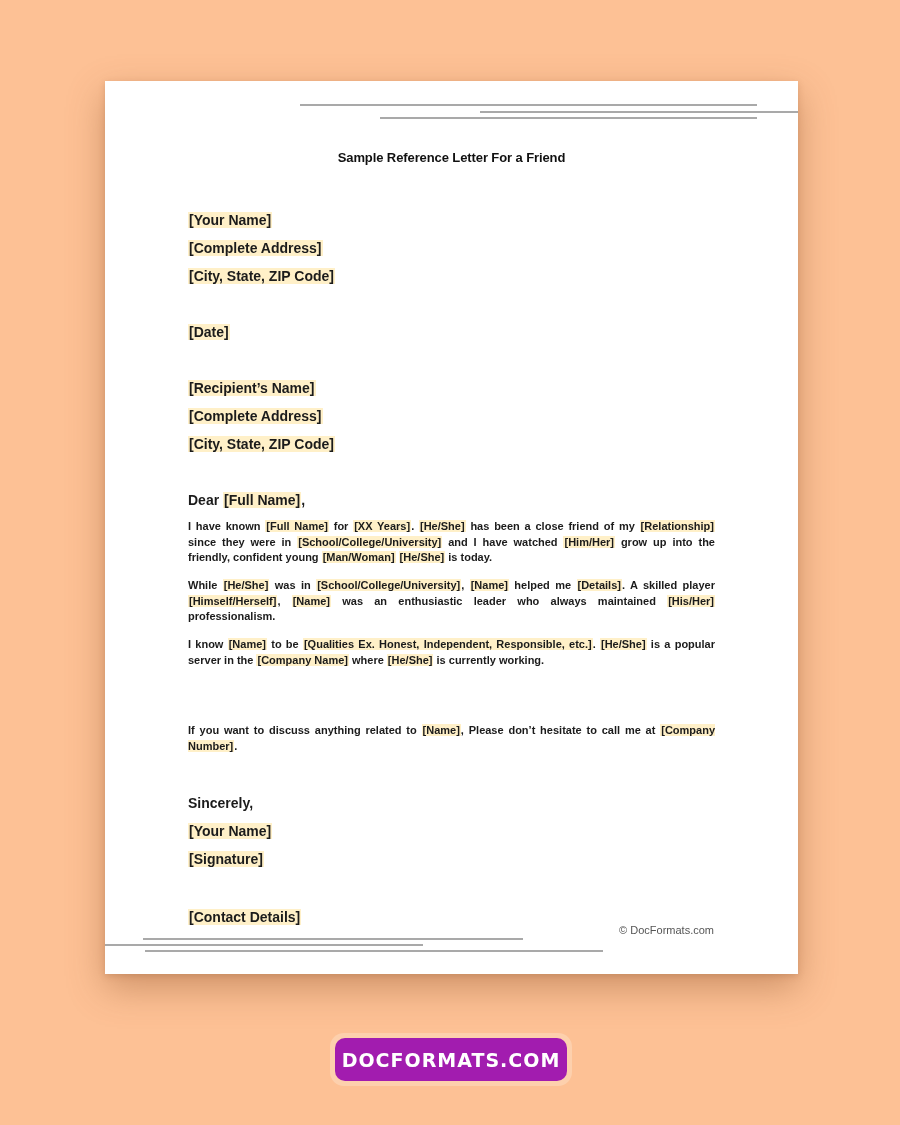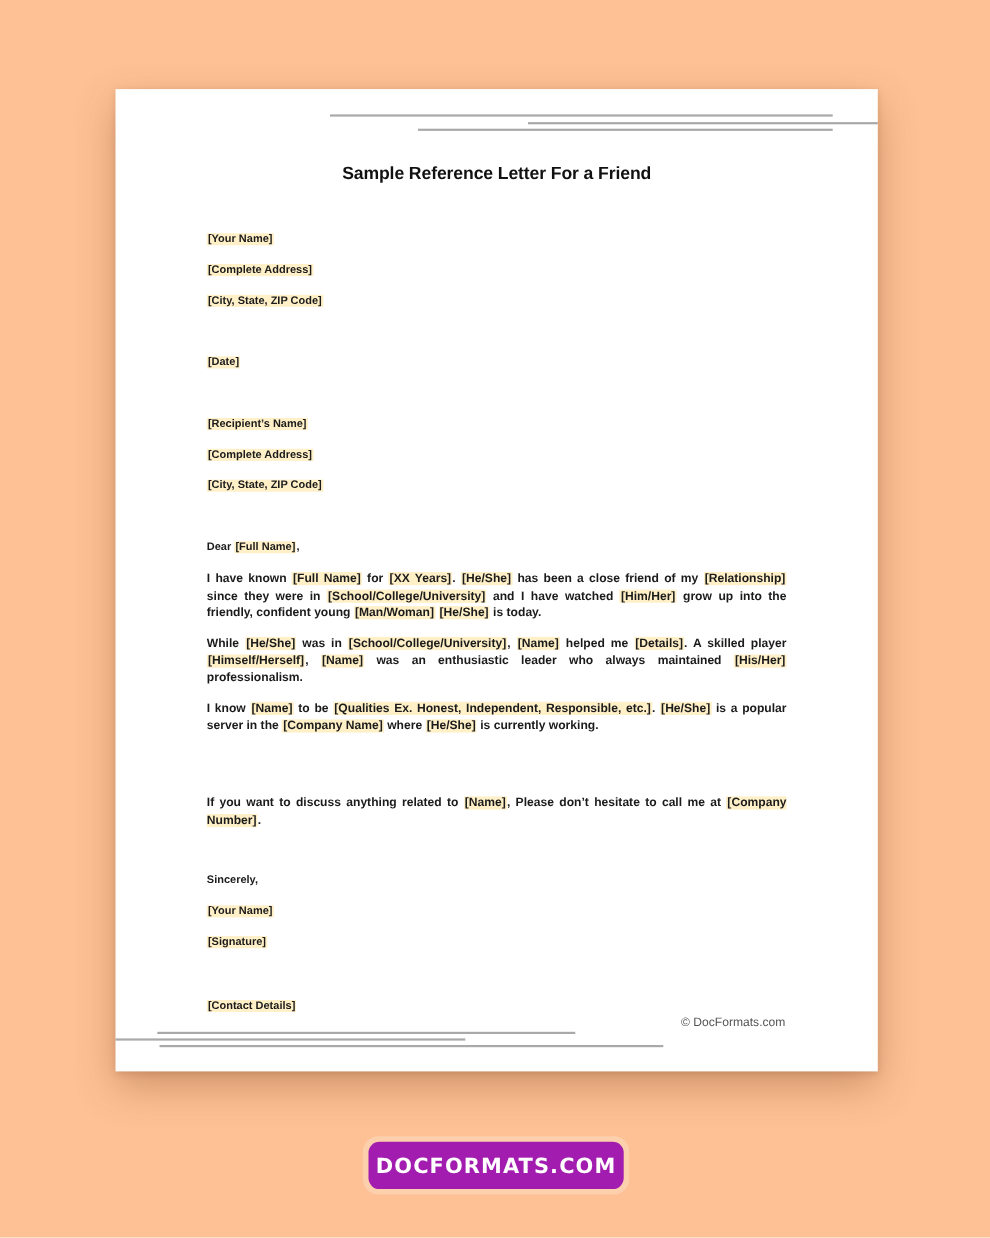--- a/index.html
+++ b/index.html
@@ -27,29 +27,29 @@
       position: absolute;
       height: 2px;
       background: #a9a9a9;
     }
     .title {
       position: absolute;
       left: 0;
       right: 0;
       top: 69px;
       text-align: center;
-      font-size: 16px;
+      font-size: 13px;
       font-weight: bold;
       color: #111111;
       letter-spacing: -0.1px;
     }
     .field-line {
       position: absolute;
       left: 83px;
-      font-size: 10px;
+      font-size: 14px;
       font-weight: bold;
       color: #1b1b1b;
       white-space: nowrap;
     }
     .ph {
       background: #fff0c8;
       padding: 0 1px;
     }
     .para {
       position: absolute;

